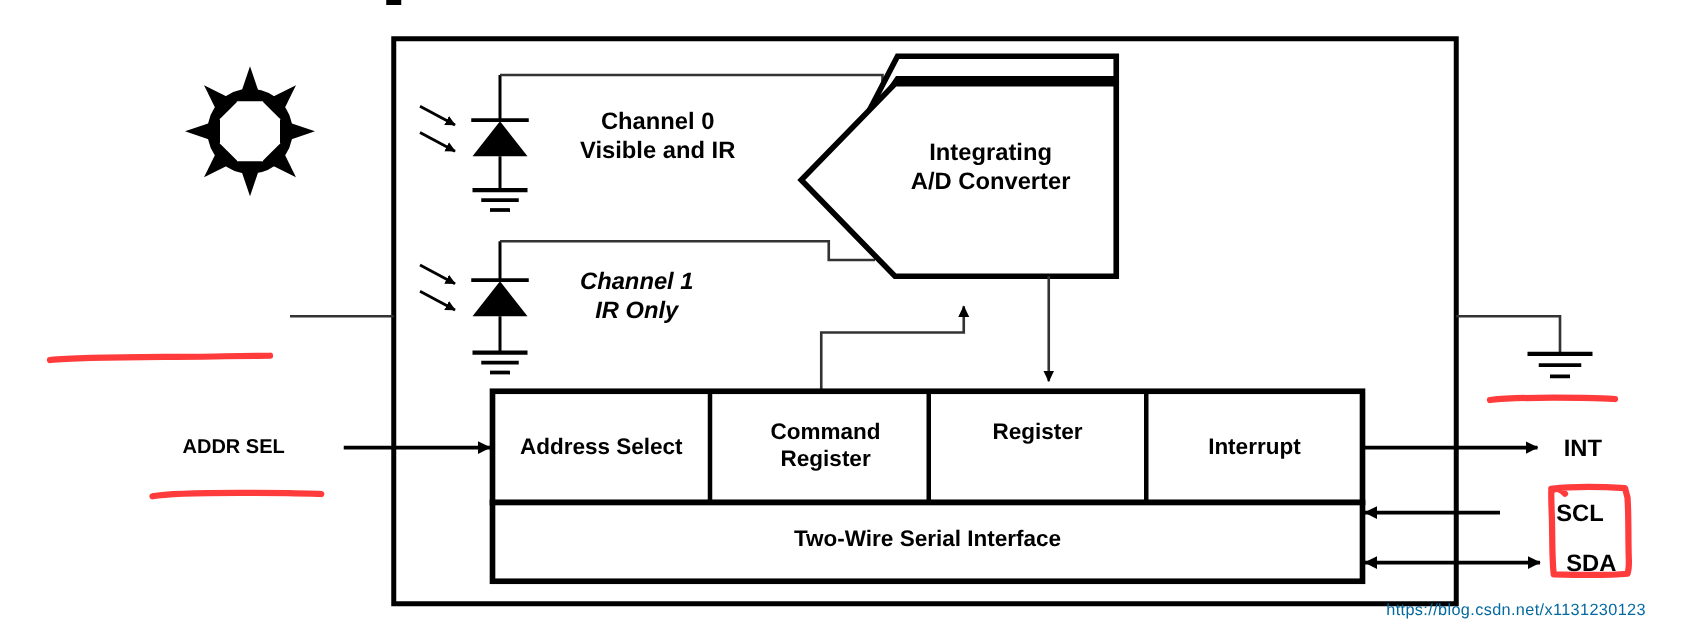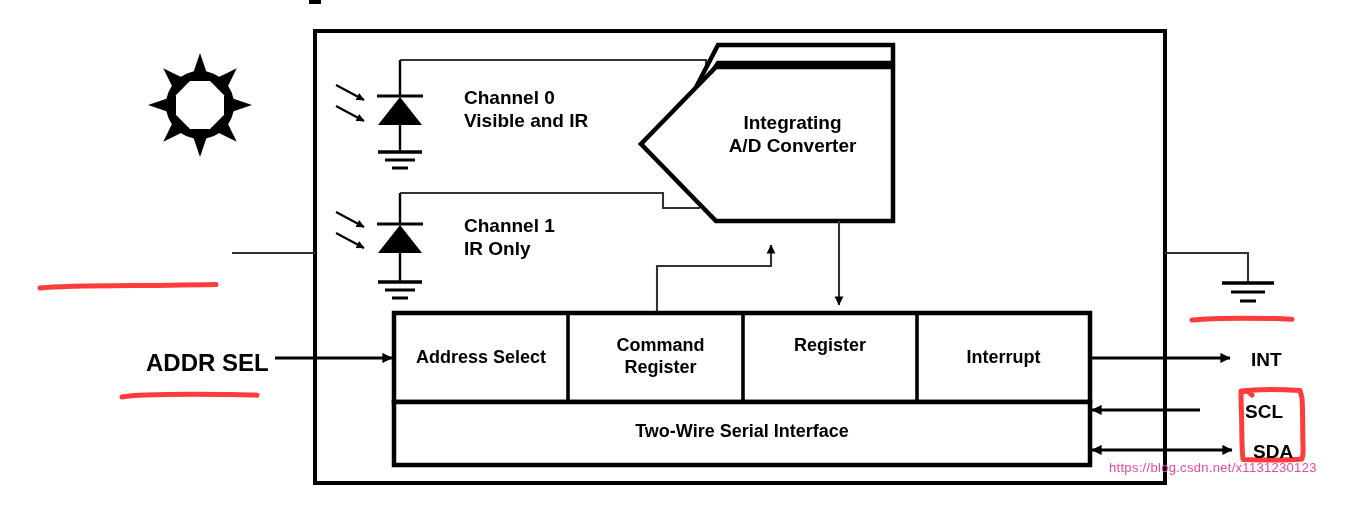--- a/index.html
+++ b/index.html
@@ -12,29 +12,30 @@
   }
   #stage{position:absolute;left:0;top:0;width:1358px;height:514px;}
   svg.layer{position:absolute;left:0;top:0;width:1358px;height:514px;}
   .lbl{
     position:absolute;
     font-family:"Liberation Sans", sans-serif;
     font-weight:bold;
     color:#000;
     white-space:nowrap;
     line-height:1.22;
+    text-align:center;
   }
   .lbl.center{text-align:center;}
   .sub{font-size:0.74em;vertical-align:-0.28em;letter-spacing:0.2px;}
   #watermark{
     position:absolute;
-    left:1109px;top:460px;
+    left:1109px;top:480px;
     font-family:"Liberation Sans", sans-serif;
     font-size:13px;
-    color:#ec4899;
+    color:#0369a1;
     letter-spacing:0.3px;
     white-space:nowrap;
   }
 </style>
 </head>
 <body>
 
 <div id="stage">
 
   <svg class="layer" viewBox="0 0 1358 514">
@@ -166,21 +167,21 @@
                C1241.2,406 1241,399 1241,393
                C1245,389.5 1249,391.5 1252,395" stroke-width="5"></path>
     </g>
   </svg>
 
   <div class="lbl" style="left:464px;top:86px;font-size:19px;">
     <div>Channel 0</div>
     <div>Visible and IR</div>
   </div>
 
-  <div class="lbl" style="left:464px;top:214px;font-size:19px;">
+  <div class="lbl" style="left:464px;top:214px;font-size:19px;font-style:italic;">
     <div>Channel 1</div>
     <div>IR Only</div>
   </div>
 
   <div class="lbl center" style="left:700px;top:111px;width:185px;font-size:19px;">
     <div>Integrating</div>
     <div>A/D Converter</div>
   </div>
 
   <div class="lbl center" style="left:394px;top:347px;width:174px;font-size:18px;">
@@ -195,21 +196,21 @@
   </div>
   <div class="lbl center" style="left:394px;top:421px;width:696px;font-size:18px;">
     <span>Two-Wire Serial Interface</span>
   </div>
 
   <div class="lbl center" style="left:917px;top:347px;width:173px;font-size:18px;">
     <div>Interrupt</div>
   </div>
 
 
-  <div class="lbl" style="left:146px;top:348px;font-size:24px;">
+  <div class="lbl" style="left:146px;top:348px;font-size:16px;">
     <span>ADDR SEL</span>
   </div>
 
   <div class="lbl" style="left:1243px;top:348px;font-size:19px;margin-left:8px;">
     <span>INT</span>
   </div>
 
   <div class="lbl" style="left:1245px;top:400px;font-size:19px;">
     <span>SCL</span>
   </div>

